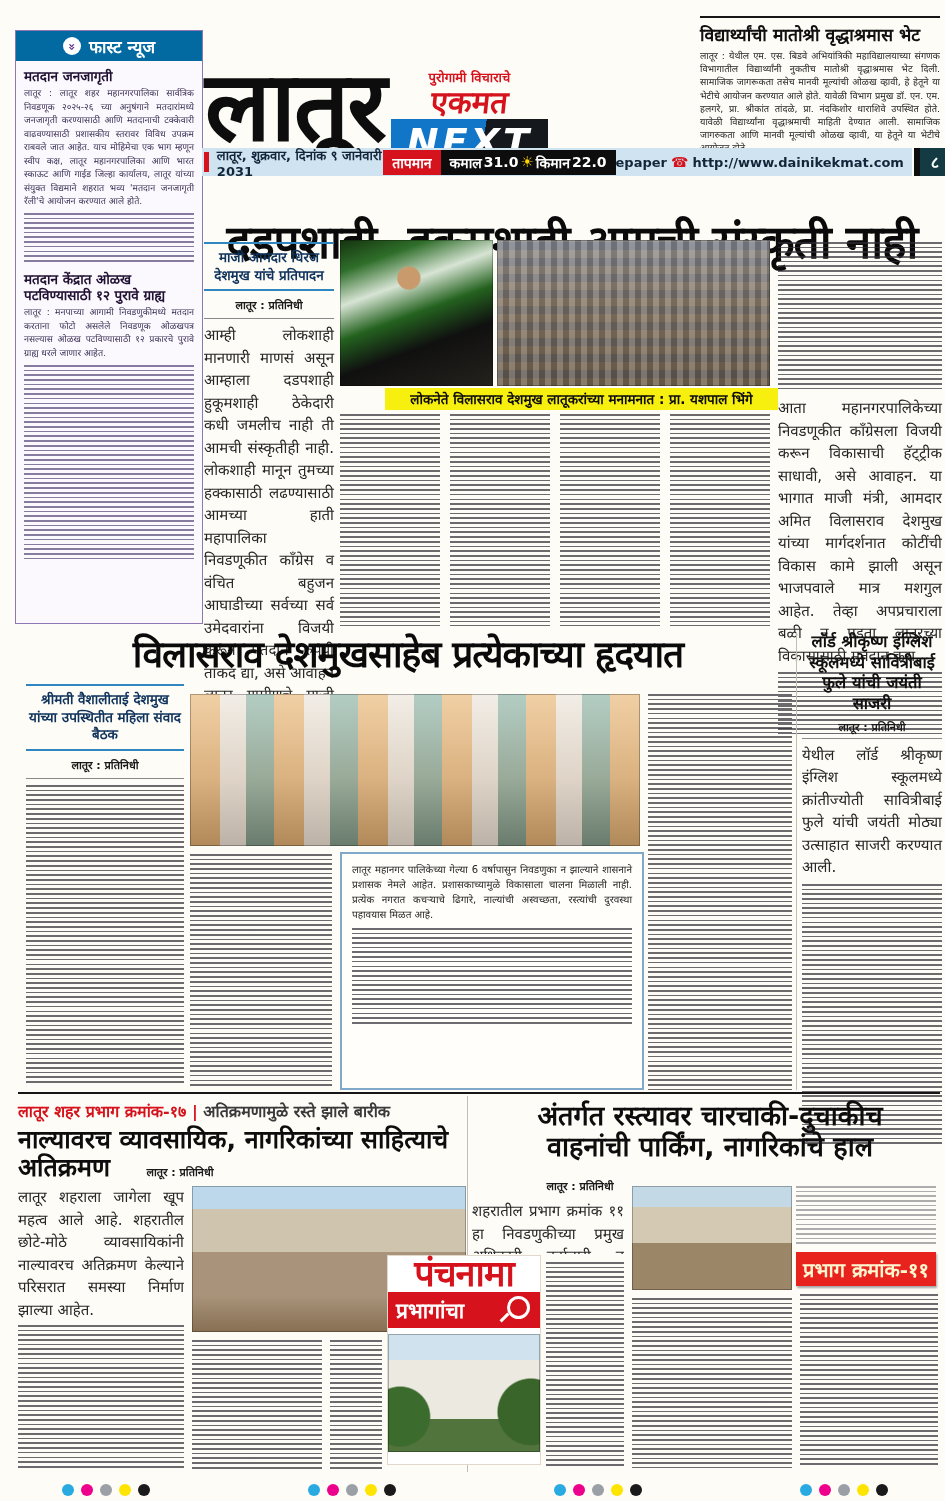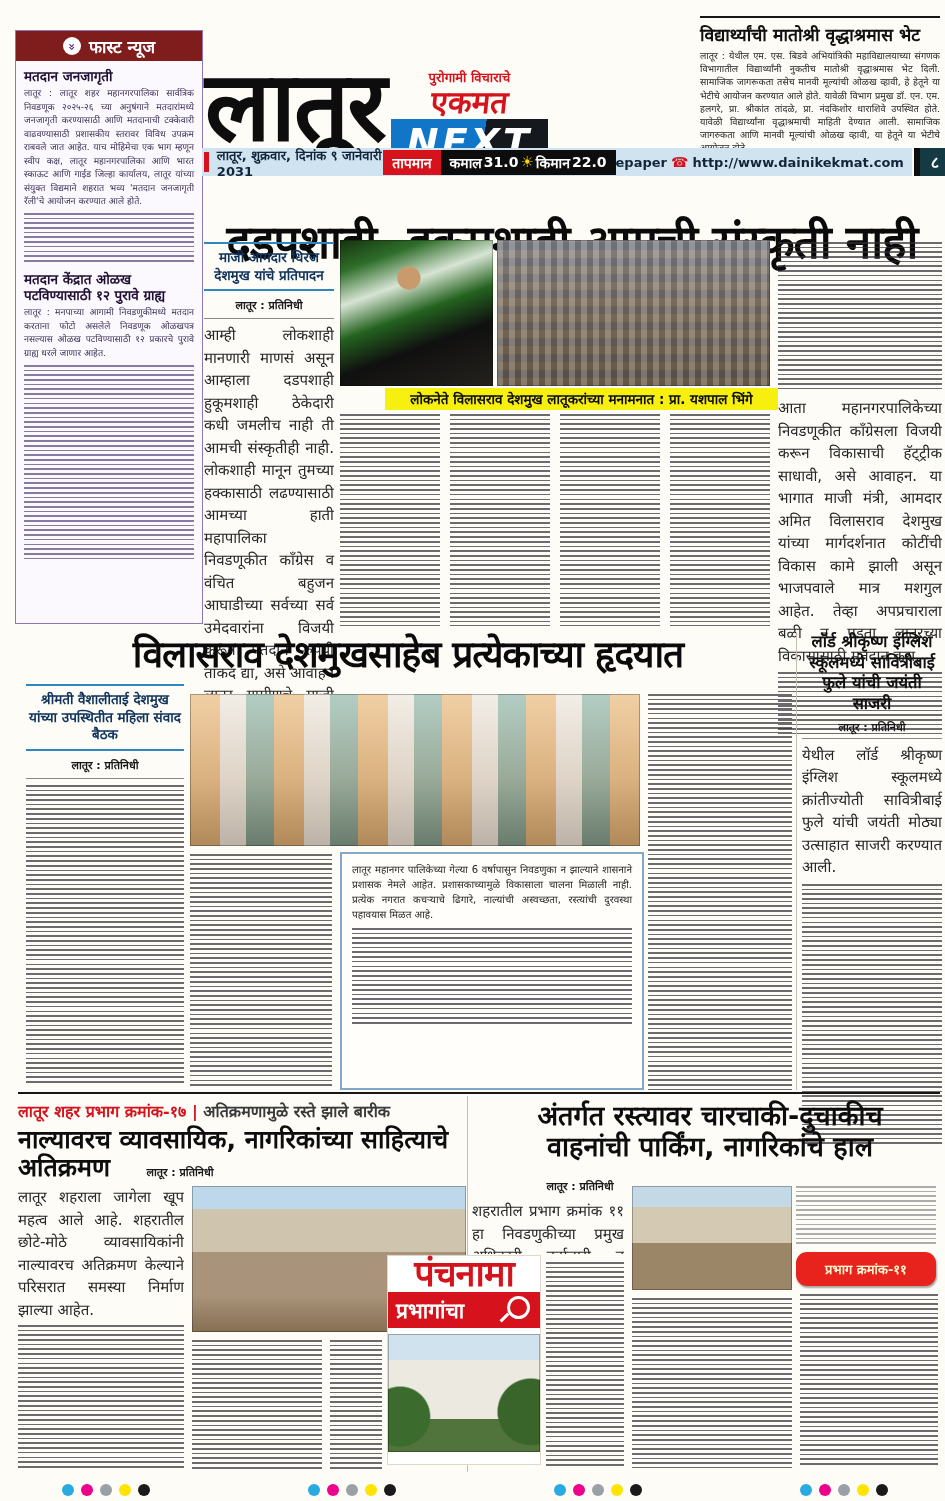--- a/index.html
+++ b/index.html
@@ -11,21 +11,21 @@
   .ft.purple{background-image:repeating-linear-gradient(to bottom,rgba(74,55,110,.65) 0 1.6px,transparent 1.6px 4.7px);}
   .ft.light{opacity:.55;}
   .photo{box-shadow:inset 0 0 0 1px rgba(0,0,0,.28);}
   .body-txt{font-size:15px;line-height:1.5;text-align:justify;color:#262626;}
   .byline{font-weight:bold;text-align:center;font-size:11px;color:#1a1a1a;}
   .vr{width:1px;background:#c3bdb2;}
   .hr-heavy{height:2px;background:#161616;}
 
   
   .fn{border:1px solid #8f76b5;background:#fbf9fd;}
-  .fn-head{background:#7f1d1d;color:#fff;height:30px;display:flex;align-items:center;
+  .fn-head{background:#0369a1;color:#fff;height:30px;display:flex;align-items:center;
            justify-content:center;gap:8px;font-size:17px;font-weight:bold;}
   .fn-ico{width:18px;height:18px;border-radius:50%;background:#fff;color:#5b2a86;display:inline-flex;
           align-items:center;justify-content:center;font-size:12px;font-weight:bold;}
   .fn-ico span{display:inline-block;transform:rotate(90deg);letter-spacing:-2px;line-height:1;}
   .fn-title{font-weight:bold;font-size:13.5px;color:#201033;padding:6px 8px 2px;}
   .fn-body{font-size:9px;line-height:1.5;text-align:justify;color:#3c2f55;padding:0 8px;}
 
   
   .mast-title{font-size:97px;font-weight:800;color:#0d0d0d;line-height:.85;letter-spacing:-2px;}
   .tagline{color:#d6131c;font-size:13px;font-weight:bold;text-align:left;}
@@ -52,22 +52,22 @@
         text-align:center;font-size:13.5px;line-height:1.3;padding:5px 2px;}
   .cap-yellow{background:#f7ef0e;color:#0c0c0c;font-weight:bold;font-size:13.5px;text-align:center;padding:2px 4px;}
   .side-head{font-size:16.5px;font-weight:800;color:#101010;text-align:center;line-height:1.25;}
   .boxed{border:2px solid #7fa8c9;background:#fffefa;padding:8px 10px;}
   .boxed .bh{font-size:17px;font-weight:800;color:#101010;border-bottom:1px solid #9db;padding-bottom:4px;margin-bottom:5px;}
   .kicker{font-size:16px;font-weight:800;}
   .kicker .red{color:#d6131c;}
   .kicker .dark{color:#3a3a3a;font-weight:bold;}
   .h-bl{font-size:25px;font-weight:800;color:#0d0d0d;line-height:1.1;}
   .h-br{font-size:27px;font-weight:800;color:#0d0d0d;text-align:center;line-height:1.15;}
-  .badge{background:#e8231d;color:#fff7cf;font-weight:800;font-size:13px;display:flex;
-         align-items:center;justify-content:center;box-shadow:1px 2px 2px rgba(0,0,0,.35);border-radius:11px;}
+  .badge{background:#e8231d;color:#fff7cf;font-weight:800;font-size:20px;display:flex;
+         align-items:center;justify-content:center;box-shadow:1px 2px 2px rgba(0,0,0,.35);}
 
   .pan-title{color:#d6131c;font-size:36px;font-weight:800;text-align:center;line-height:1;letter-spacing:-1px;}
   .pan-band{background:#d6131c;color:#fff;font-weight:800;font-size:21px;padding:4px 8px;position:relative;}
   .mag{position:absolute;right:10px;top:4px;width:17px;height:17px;border:3px solid #fff;border-radius:50%;}
   .mag::after{content:"";position:absolute;width:3px;height:11px;background:#fff;left:-7px;top:13px;transform:rotate(45deg);}
 
   
   .ph-speaker{background:radial-gradient(circle at 45% 26%,#c99a6b 0 8%,transparent 9%),
     linear-gradient(160deg,#15330f 0%,#2f6e2a 16%,#d7e4d4 33%,#24621f 50%,#101010 68%,#25221d 100%);}
   .ph-crowd{background:repeating-linear-gradient(90deg,rgba(255,255,255,.16) 0 6px,rgba(0,0,0,.12) 6px 12px),

